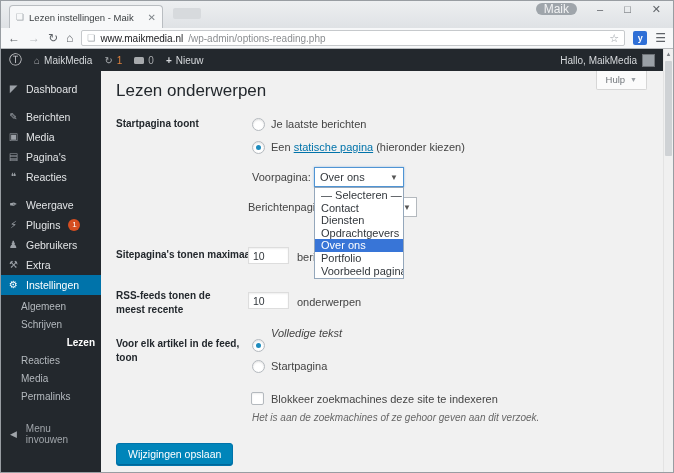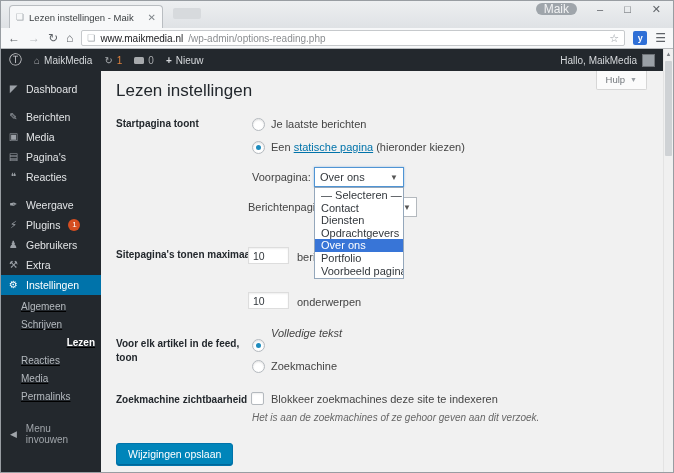--- a/index.html
+++ b/index.html
@@ -44,21 +44,21 @@
 
   .page { flex:1; display:flex; }
   .sidebar { width:100px; background:#23282d; padding-top:8px; font-size:10.5px; flex:none; }
   .mi { display:flex; align-items:center; gap:6px; padding:3px 6px; color:#e2e4e6; line-height:14px; }
   .mi .ic { width:13px; color:#9ca1a7; font-size:10px; text-align:center; flex:none; }
   .mi.gap { margin-top:8px; }
   .mi.active { background:#0073aa; color:#fff; position:relative; }
   .mi.active .ic { color:#fff; }
   .mi.active::after { content:""; position:absolute; right:-5px; top:50%; margin-top:-5px; width:0; height:0; border:5px solid transparent; border-left-color:#0073aa; border-right:none; }
   .badge { background:#d54e21; border-radius:50%; min-width:12px; height:12px; line-height:12px; text-align:center; font-size:8px; color:#fff; margin-left:2px; }
-  .submenu { padding-top:3px;text-decoration:underline; }
+  .submenu { padding-top:3px; }
   .smi { padding:3px 6px 3px 20px; color:#b4b9be; font-size:10px; line-height:12px; }
   .smi.current { color:#fff; font-weight:bold;text-align:right; }
   .collapse { margin-top:14px; display:flex; align-items:center; gap:6px; padding:3px 6px; color:#a0a5aa; font-size:10px; }
   .collapse .ic { font-size:9px; color:#a0a5aa; width:13px; text-align:center; }
 
   .content { flex:1; position:relative; background:#f1f1f1; color:#444; overflow:hidden; }
   .help-tab { position:absolute; top:0; right:16px; background:#fbfbfb; border:1px solid #d6d6d6; border-top:none; padding:3px 9px 4px; font-size:9.5px; color:#72777c; border-radius:0 0 2px 2px; display:flex; gap:5px; align-items:center;margin-left:12px; }
   .help-tab .caret { font-size:7px; color:#9a9fa4; }
   .page-title { position:absolute; left:15px; top:10px; font-size:17px; font-weight:400; color:#23282d; }
   .th { position:absolute; font-size:10px; font-weight:bold; color:#23282d; line-height:14px; }
@@ -199,21 +199,21 @@
             <span class="ic">◀</span>
             <span>Menu invouwen</span>
           </div>
         </div>
 
         <div class="content">
           <div class="help-tab">
             <span>Hulp</span>
             <span class="caret">▼</span>
           </div>
-          <h1 class="page-title">Lezen instellingen</h1>
+          <h1 class="page-title">Lezen onderwerpen</h1>
 
           <div class="th" style="left:15px; top:46px;">Startpagina toont</div>
           <span class="radio" style="left:151px; top:47px;"></span>
           <span class="lbl" style="left:170px; top:47px;">Je laatste berichten</span>
           <span class="radio checked" style="left:151px; top:70px;"></span>
           <span class="lbl" style="left:170px; top:70px;"><span>Een </span><a class="link">statische pagina</a><span> (hieronder kiezen)</span></span>
 
           <span class="lbl" style="left:151px; top:100px;">Voorpagina:</span>
           <div class="select focused" style="left:213px; top:96px; width:90px;">
             <span>Over ons</span>
@@ -232,30 +232,30 @@
             <div class="opt">Opdrachtgevers</div>
             <div class="opt selected">Over ons</div>
             <div class="opt">Portfolio</div>
             <div class="opt">Voorbeeld pagina</div>
           </div>
 
           <div class="th" style="left:15px; top:177px; white-space:nowrap;">Sitepagina's tonen maximaal</div>
           <input class="tinput" style="left: 147px; top: 176px;" value="10">
           <span class="lbl" style="left:196px; top:180px;">berichten</span>
 
+          <div class="th" style="left:15px; top:218px; width:125px;">RSS-feeds tonen de meest recente</div>
           <input class="tinput" style="left: 147px; top: 221px;" value="10">
           <span class="lbl" style="left:196px; top:225px;">onderwerpen</span>
 
           <div class="th" style="left:15px; top:266px; width:125px;">Voor elk artikel in de feed, toon</div>
           <span class="radio checked" style="left:151px; top:268px;"></span>
           <span class="lbl" style="left:170px; top:256px;font-style:italic;">Volledige tekst</span>
           <span class="radio" style="left:151px; top:289px;"></span>
-          <span class="lbl" style="left:170px; top:289px;">Zoekmachine</span>
-
-          <div class="th" style="left:15px; top:322px; white-space:nowrap;">Zoekmachine zichtbaarheid</div>
+          <span class="lbl" style="left:170px; top:289px;">Startpagina</span>
+
           <span class="checkbox" style="left:150px; top:321px;"></span>
           <span class="lbl" style="left:170px; top:322px;text-align:center;">Blokkeer zoekmachines deze site te indexeren</span>
           <div class="note" style="left:151px; top:341px;">Het is aan de zoekmachines of ze gehoor geven aan dit verzoek.</div>
 
           <button class="save-btn">Wijzigingen opslaan</button>
         </div>
       </div>
     </div>
 
     <div class="scrollbar">

